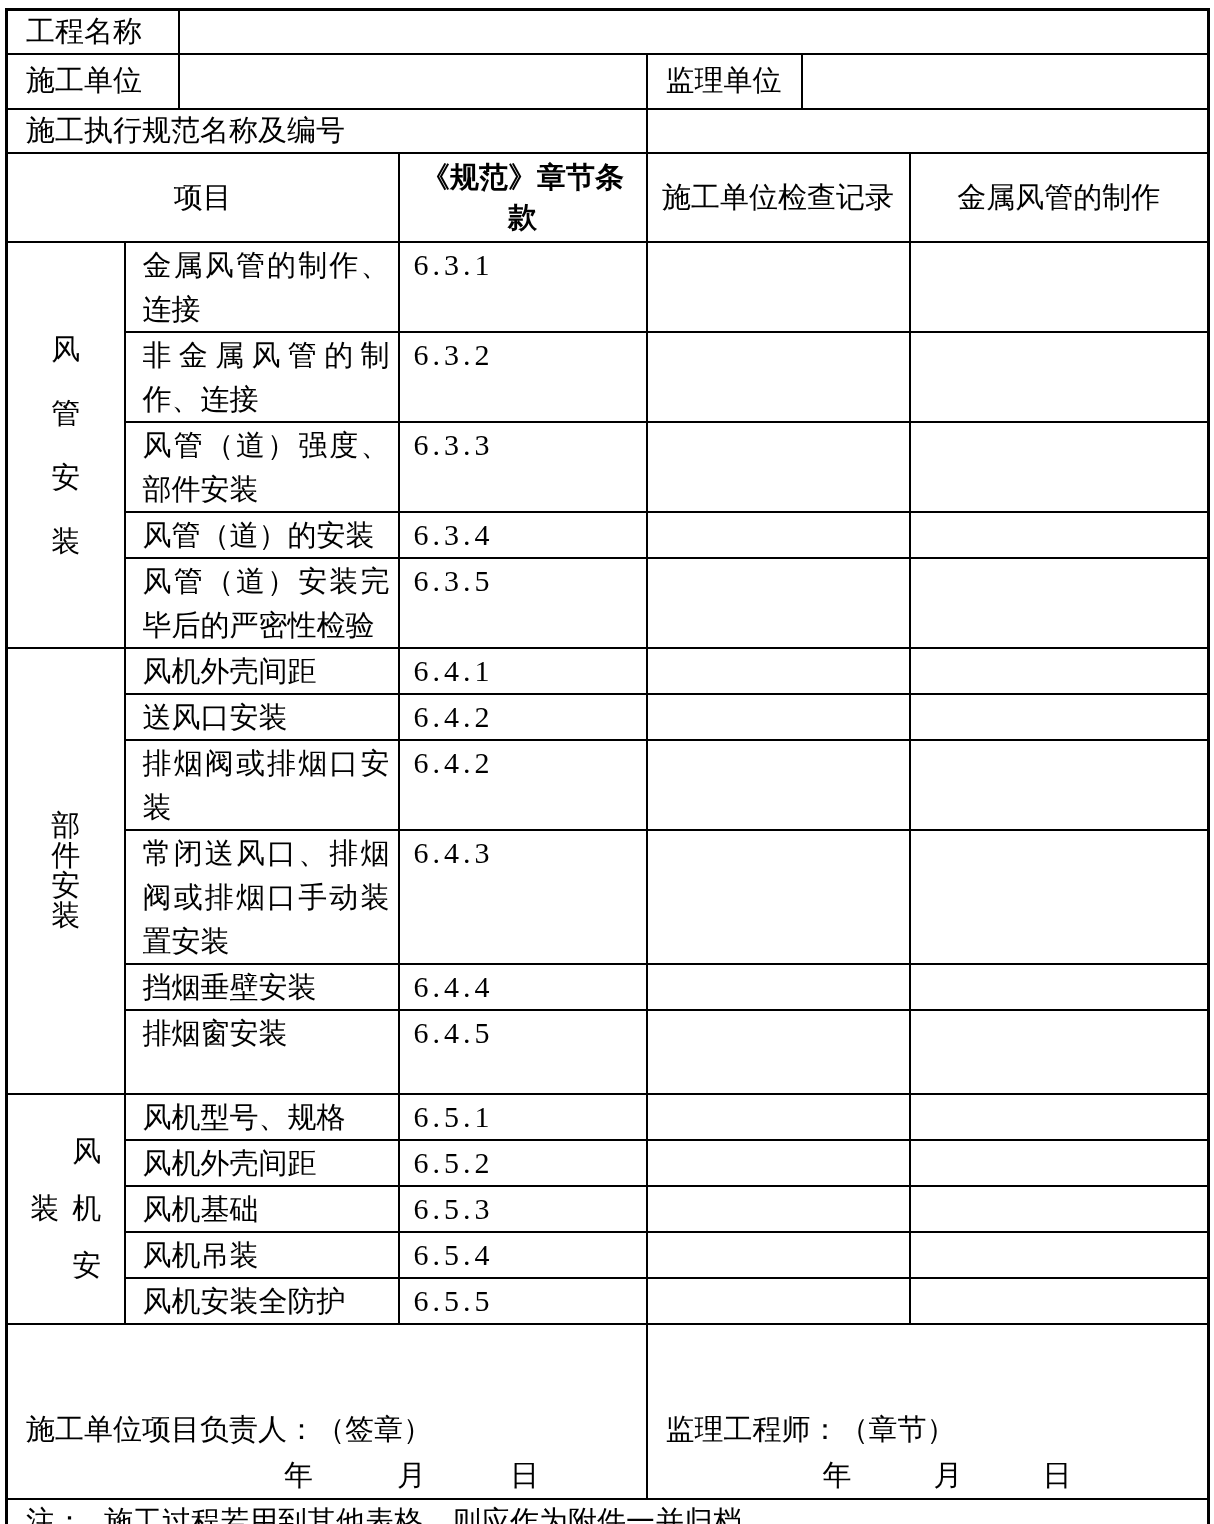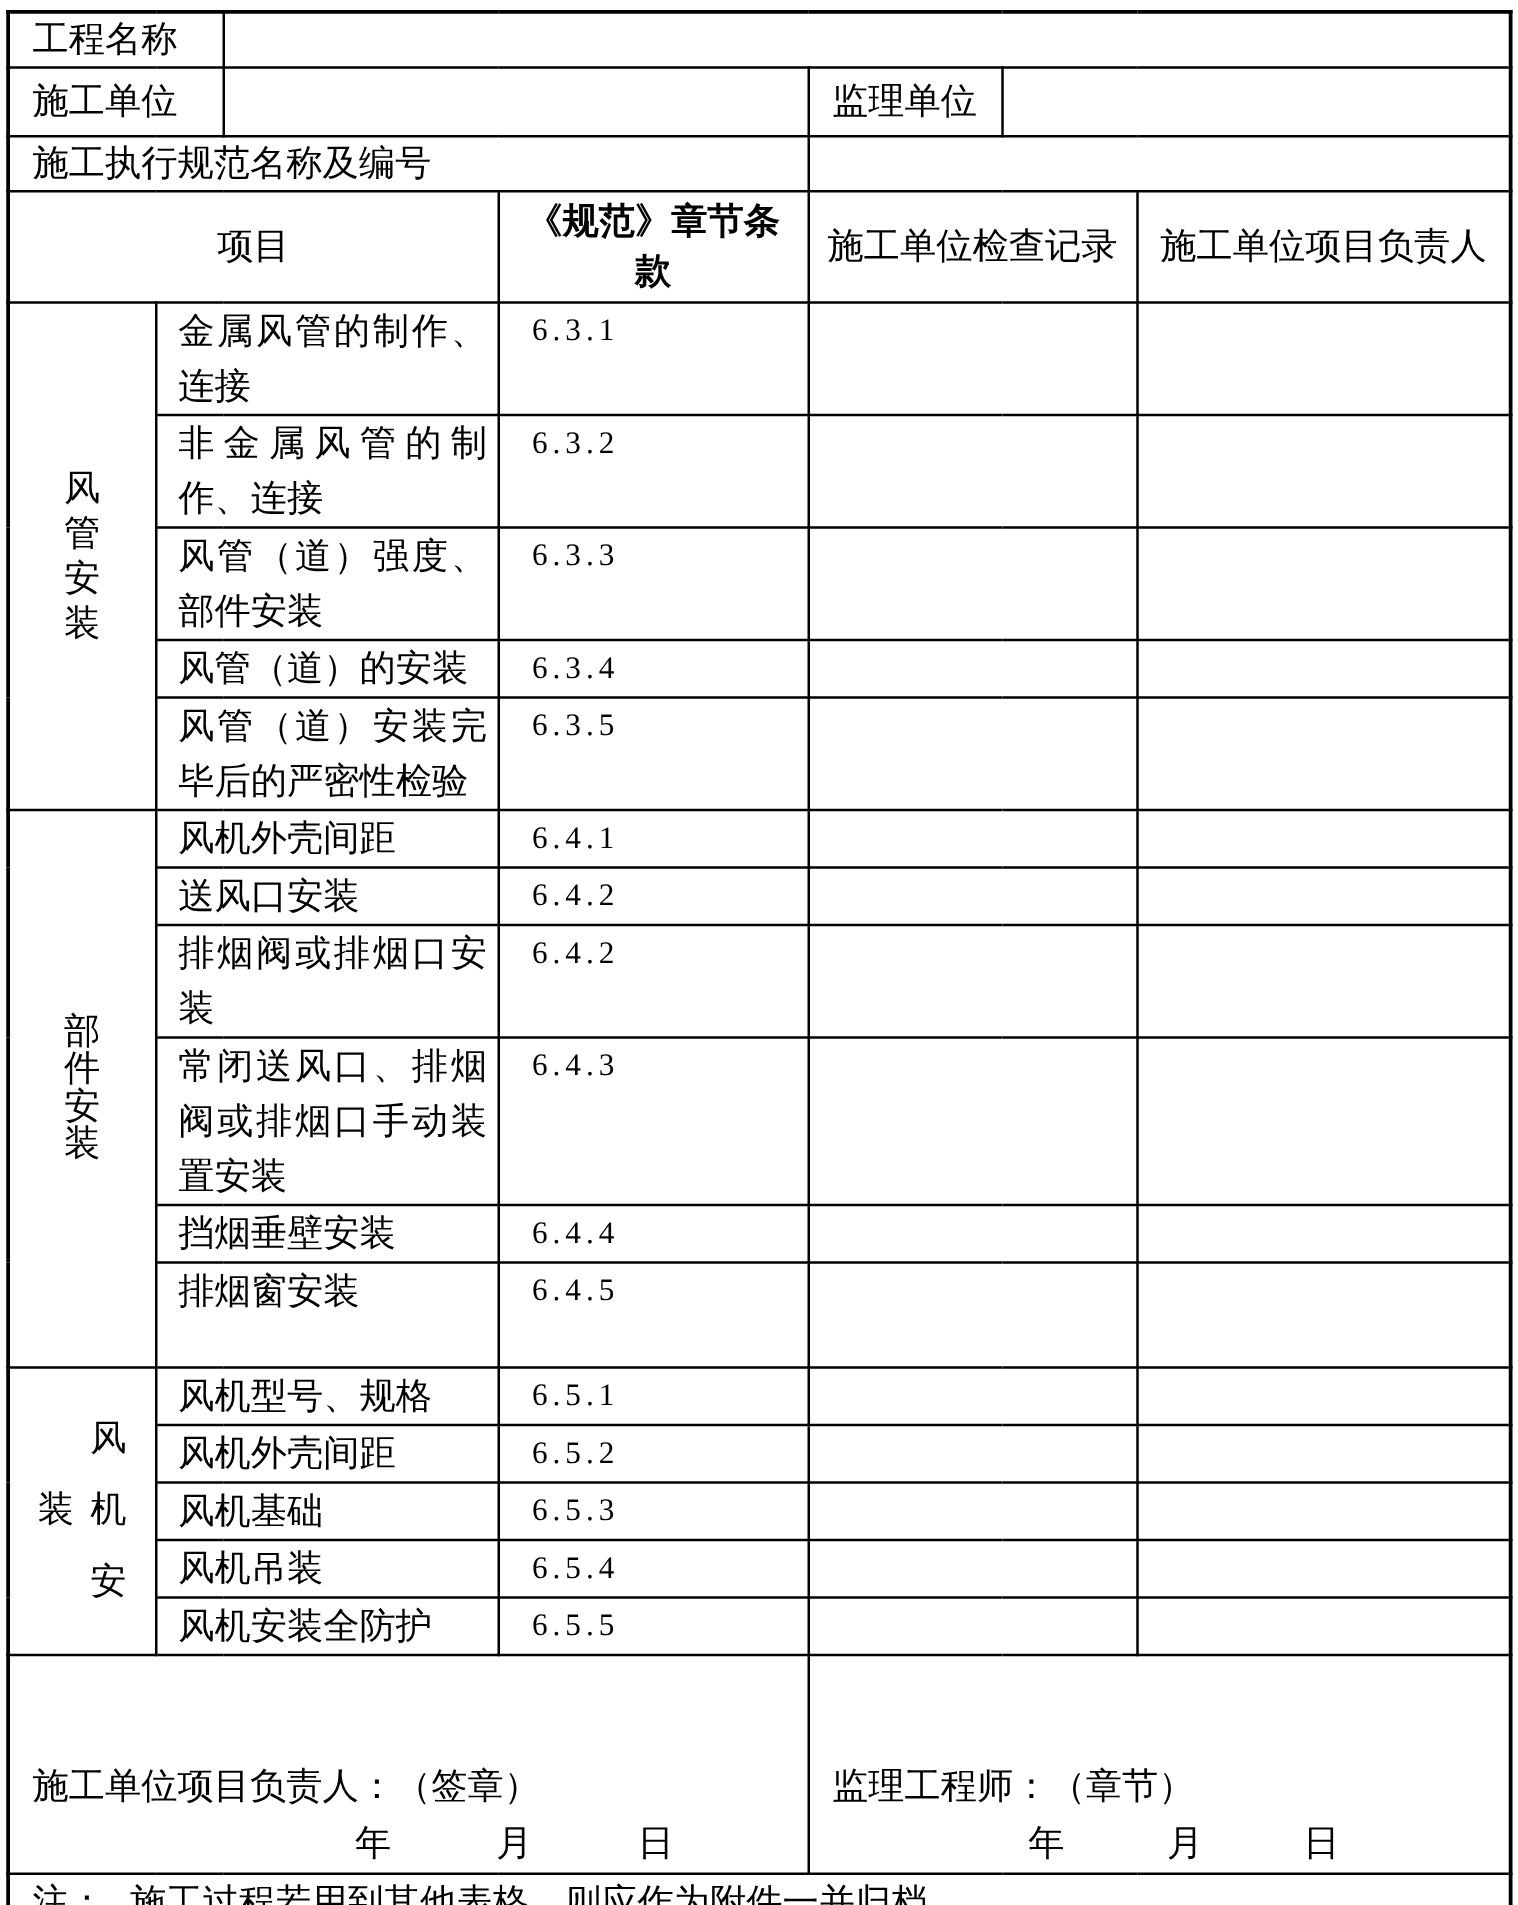--- a/index.html
+++ b/index.html
@@ -12,26 +12,26 @@
   
   tr.rh44{height:44px}tr.rh47{height:55px}tr.rh89{height:89px}
   tr.rh88{height:84px}tr.rh90{height:90px}tr.rh45{height:45px}
   tr.rh93{height:67px}tr.rh40{height:40px}tr.rh131{height:131px}
   tr.rh43{height:43px}tr.rh175{height:175px}tr.rh48{height:48px}
   
   td.lbl{padding-left:18px;vertical-align:middle;}
   td.hd{text-align:center;vertical-align:middle;line-height:40px;}
   td.hd-clause{padding:0 14px;font-weight:bold;}
   td.item{padding:0 8px 0 17px;text-align:justify;vertical-align:top;line-height:44px;}
-  td.num{padding-left:26px;vertical-align:top;line-height:44px;
-         font-size:25px;letter-spacing:4px;}
+  td.num{padding-left:14px;vertical-align:top;line-height:44px;
+         font-size:30px;letter-spacing:4px;}
   td.rec{background:#fff;}
   td.cat{vertical-align:middle;text-align:center;}
   .cat-inner{display:inline-block;width:1em;text-align:center;}
-  .cat-spread{line-height:36px;}
+  .cat-spread{line-height:64px;}
   .cat-tight{line-height:30px;}
   
   .fj{display:grid;grid-template-columns:42px 42px;grid-auto-rows:57px;
       width:84px;margin:0 auto;line-height:57px;}
   .fj span{display:block;text-align:center;}
   .fj .p-r1c2{grid-column:2;grid-row:1;}
   .fj .p-r2c1{grid-column:1;grid-row:2;}
   .fj .p-r2c2{grid-column:2;grid-row:2;}
   .fj .p-r3c2{grid-column:2;grid-row:3;}
   
@@ -71,21 +71,21 @@
   </tr>
   <tr class="rh44">
     <td class="lbl" colspan="4">施工执行规范名称及编号</td>
     <td colspan="3"></td>
   </tr>
 
   <tr class="rh89">
     <td class="hd" colspan="3">项目</td>
     <td class="hd hd-clause">《规范》章节条款</td>
     <td class="hd" colspan="2">施工单位检查记录</td>
-    <td class="hd">施工单位项目负责人</td>
+    <td class="hd">金属风管的制作</td>
   </tr>
 
   <tr class="rh88">
     <td class="cat" rowspan="5">
       <div class="cat-inner cat-spread">风管安装</div>
     </td>
     <td class="item" colspan="2">金属风管的制作、连接</td>
     <td class="num">6.3.1</td>
     <td class="rec" colspan="2"></td>
     <td class="rec"></td>

